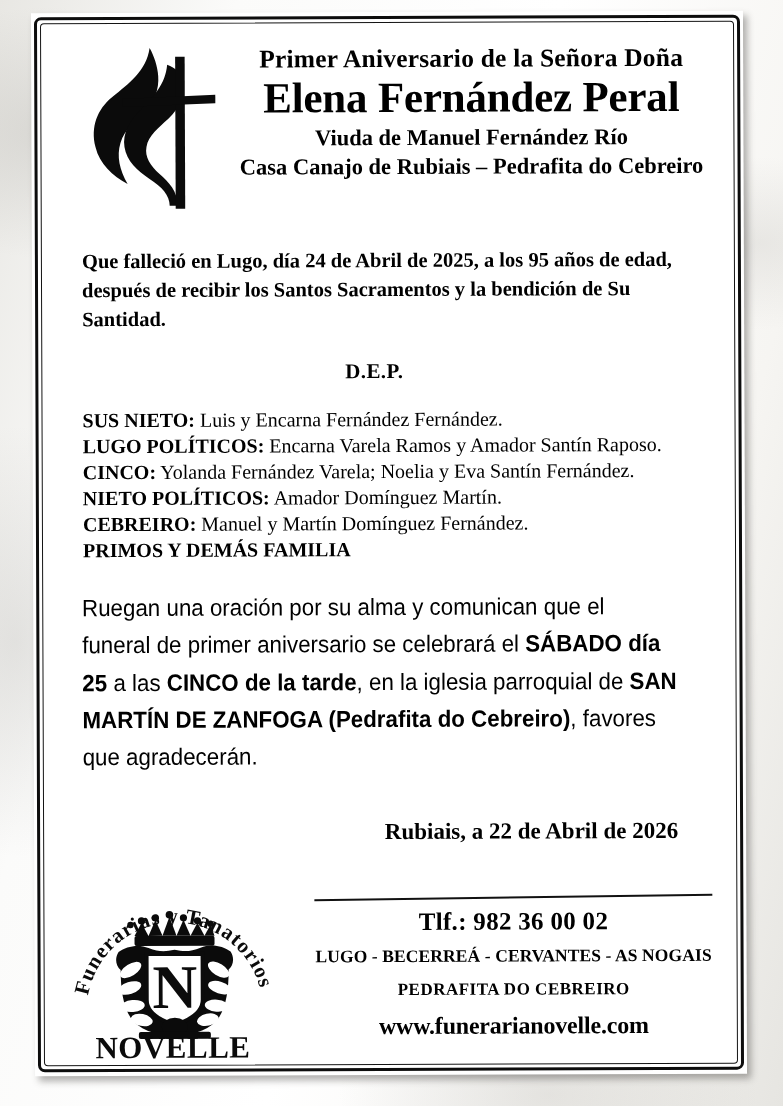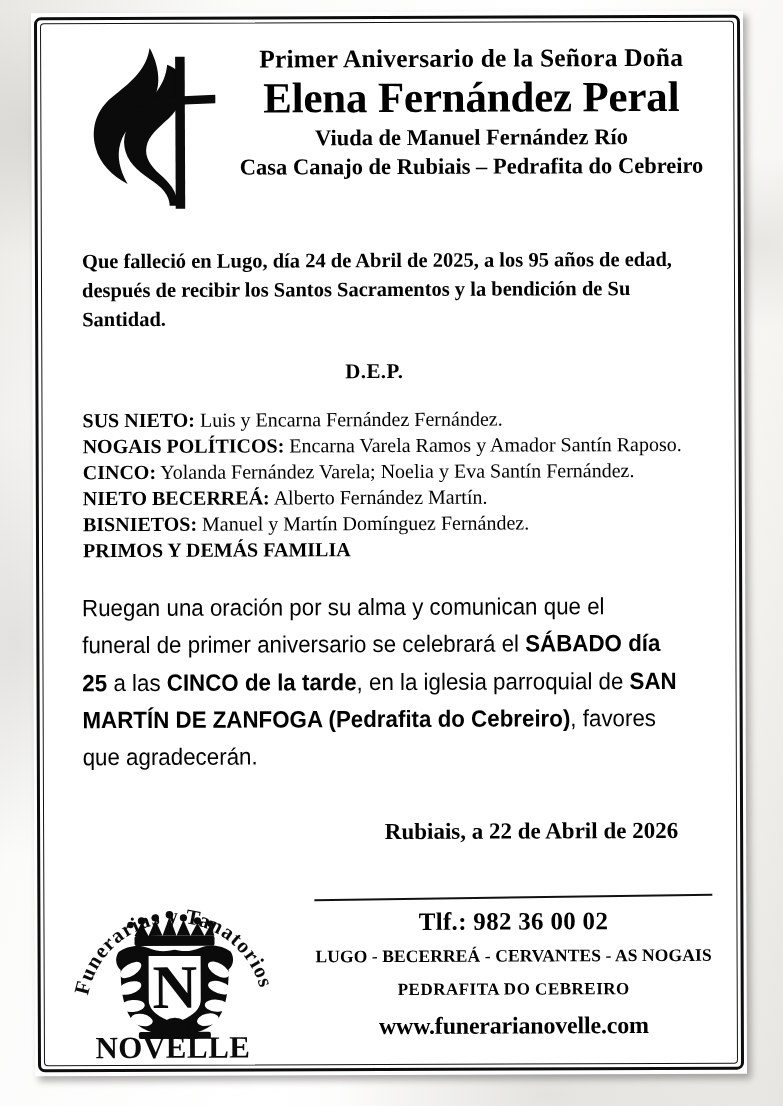--- a/index.html
+++ b/index.html
@@ -275,30 +275,30 @@
         <div>después de recibir los Santos Sacramentos y la bendición de Su Santidad.</div>
       </div>
 
       <div id="dep">D.E.P.</div>
 
       <div id="family">
         <div class="fam-row">
           <span class="fam-label">SUS NIETO:</span><span class="fam-names"> Luis y Encarna Fernández Fernández.</span>
         </div>
         <div class="fam-row">
-          <span class="fam-label">NOGAIS POLÍTICOS:</span><span class="fam-names"> Encarna Varela Ramos y Amador Santín Raposo.</span>
+          <span class="fam-label">LUGO POLÍTICOS:</span><span class="fam-names"> Encarna Varela Ramos y Amador Santín Raposo.</span>
         </div>
         <div class="fam-row">
           <span class="fam-label">CINCO:</span><span class="fam-names"> Yolanda Fernández Varela; Noelia y Eva Santín Fernández.</span>
         </div>
         <div class="fam-row">
-          <span class="fam-label">NIETO BECERREÁ:</span><span class="fam-names"> Alberto Fernández Martín.</span>
-        </div>
-        <div class="fam-row">
-          <span class="fam-label">BISNIETOS:</span><span class="fam-names"> Manuel y Martín Domínguez Fernández.</span>
+          <span class="fam-label">NIETO POLÍTICOS:</span><span class="fam-names"> Amador Domínguez Martín.</span>
+        </div>
+        <div class="fam-row">
+          <span class="fam-label">CEBREIRO:</span><span class="fam-names"> Manuel y Martín Domínguez Fernández.</span>
         </div>
         <div class="fam-row">
           <span class="fam-label">PRIMOS Y DEMÁS FAMILIA</span><span class="fam-names"></span>
         </div>
       </div>
 
       <div id="announce"><span>Ruegan una oración por su alma y comunican que el funeral de primer aniversario se celebrará el </span><b>SÁBADO día 25</b><span> a las </span><b>CINCO de la tarde</b><span>, en la iglesia parroquial de </span><b>SAN MARTÍN DE ZANFOGA (Pedrafita do Cebreiro)</b><span>, favores que agradecerán.</span></div>
 
       <div id="sign-date">Rubiais, a 22 de Abril de 2026</div>
 

